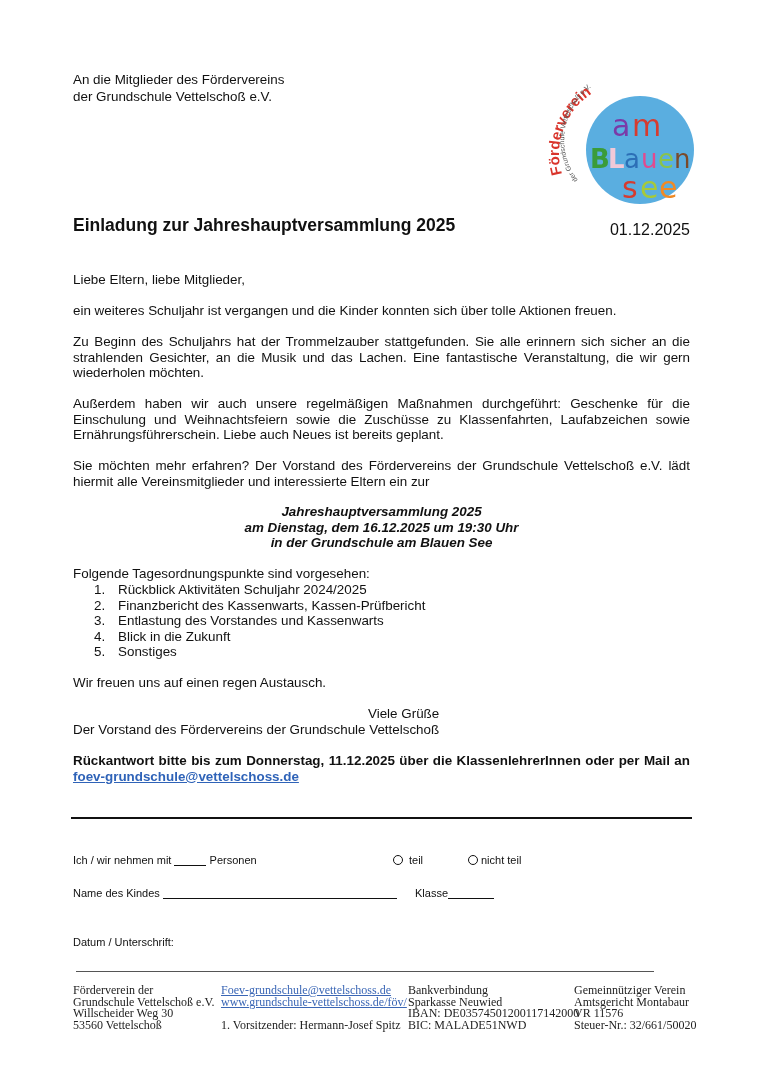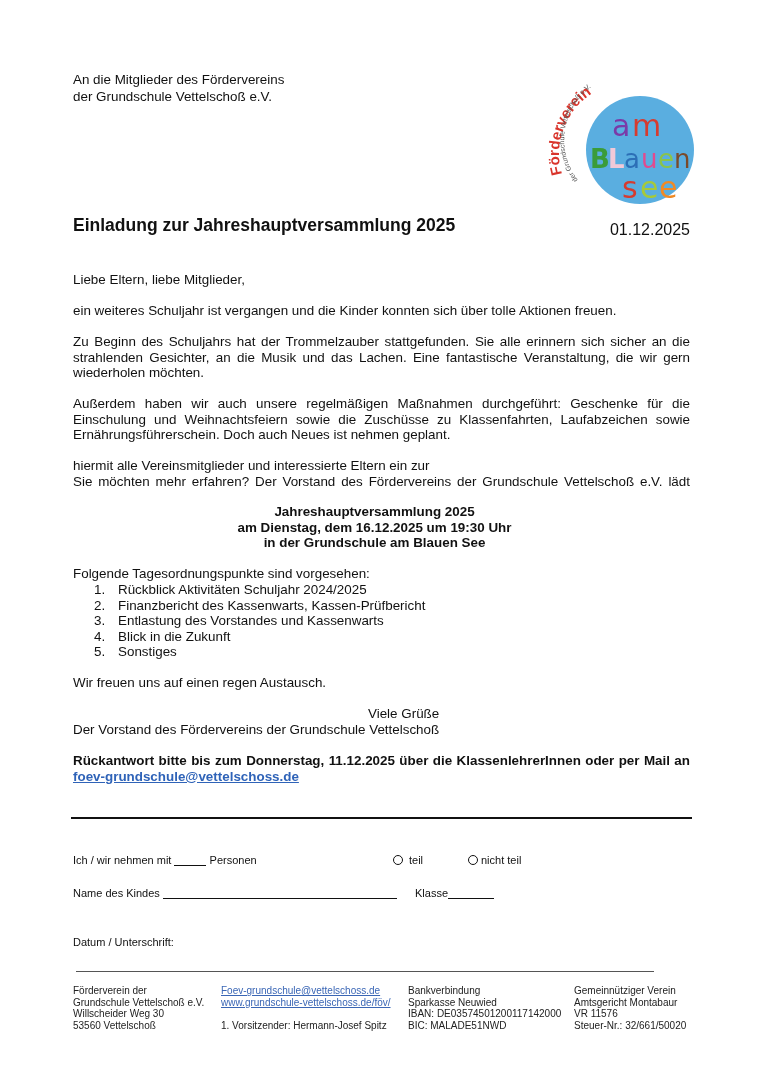--- a/index.html
+++ b/index.html
@@ -22,21 +22,21 @@
     .date { left: 590px; top: 222px; width: 100px; text-align: right; font-size: 16px; }
 
     .body-block { left: 73px; width: 617px; text-align: justify; }
     .p-greeting { top: 272px; }
     .p1 { top: 303px; }
     .p2 { top: 334px; }
     .p3 { top: 396px; }
     .p4 { top: 458px; }
     .p-lines div { height: 15.5px; }
 
-    .event { left: 66px; top: 504px; width: 617px; text-align: center; font-weight: bold; }
+    .event { left: 73px; top: 504px; width: 617px; text-align: center; font-weight: bold; font-style: italic; }
     .event div { height: 15.5px; }
 
     .agenda-intro { left: 73px; top: 566px; }
     .agenda { left: 94px; top: 582px; list-style: none; }
     .agenda li { height: 15.5px; display: flex; }
     .agenda .num { width: 24px; text-align: left; }
 
     .closing { left: 73px; top: 675px; }
     .regards { left: 73px; top: 706px; }
     .regards div { height: 15.5px; text-align: right; }
@@ -53,21 +53,21 @@
       display: inline-block; width: 10px; height: 10px; border: 1.3px solid #111;
       border-radius: 50%; vertical-align: -1px; margin-right: 6px;
     }
     .blank { display: inline-block; border-bottom: 1px solid #111; height: 12px; vertical-align: -2px; }
     .row2 { top: 886px; width: 620px; height: 18px; }
     .row2 .part { position: absolute; top: 0; white-space: nowrap; text-align: right; }
     .row3 { top: 935px; }
 
     .sig-line { left: 76px; top: 971px; width: 578px; height: 1px; background: #555; }
 
-    .footer { top: 985px; font-size: 10px; line-height: 11.6px; color: #222; }
+    .footer { top: 985px; font-size: 12px; line-height: 11.6px; color: #222; font-family: Liberation Serif, serif; }
     .footer div { height: 11.6px; white-space: nowrap; }
     .f1 { left: 73px; }
     .f2 { left: 221px; }
     .f3 { left: 408px; }
     .f4 { left: 574px; }
     .footer a { color: #3a66b5; text-decoration: underline; }
   </style>
 </head>
 <body>
 
@@ -114,26 +114,26 @@
 
 <div class="abs body-block p2 p-lines">
   <div style="text-align-last: justify;">Zu Beginn des Schuljahrs hat der Trommelzauber stattgefunden. Sie alle erinnern sich sicher an die</div>
   <div style="text-align-last: justify;">strahlenden Gesichter, an die Musik und das Lachen. Eine fantastische Veranstaltung, die wir gern</div>
   <div>wiederholen möchten.</div>
 </div>
 
 <div class="abs body-block p3 p-lines">
   <div style="text-align-last: justify;">Außerdem haben wir auch unsere regelmäßigen Maßnahmen durchgeführt: Geschenke für die</div>
   <div style="text-align-last: justify;">Einschulung und Weihnachtsfeiern sowie die Zuschüsse zu Klassenfahrten, Laufabzeichen sowie</div>
-  <div>Ernährungsführerschein. Doch auch Neues ist nehmen geplant.</div>
+  <div>Ernährungsführerschein. Liebe auch Neues ist bereits geplant.</div>
 </div>
 
 <div class="abs body-block p4 p-lines">
+  <div style="text-align-last: justify;">Sie möchten mehr erfahren? Der Vorstand des Fördervereins der Grundschule Vettelschoß e.V. lädt</div>
   <div>hiermit alle Vereinsmitglieder und interessierte Eltern ein zur</div>
-  <div style="text-align-last: justify;">Sie möchten mehr erfahren? Der Vorstand des Fördervereins der Grundschule Vettelschoß e.V. lädt</div>
 </div>
 
 <div class="abs event">
   <div>Jahreshauptversammlung 2025</div>
   <div>am Dienstag, dem 16.12.2025 um 19:30 Uhr</div>
   <div>in der Grundschule am Blauen See</div>
 </div>
 
 <div class="abs agenda-intro">Folgende Tagesordnungspunkte sind vorgesehen:</div>
 <ol class="abs agenda">

